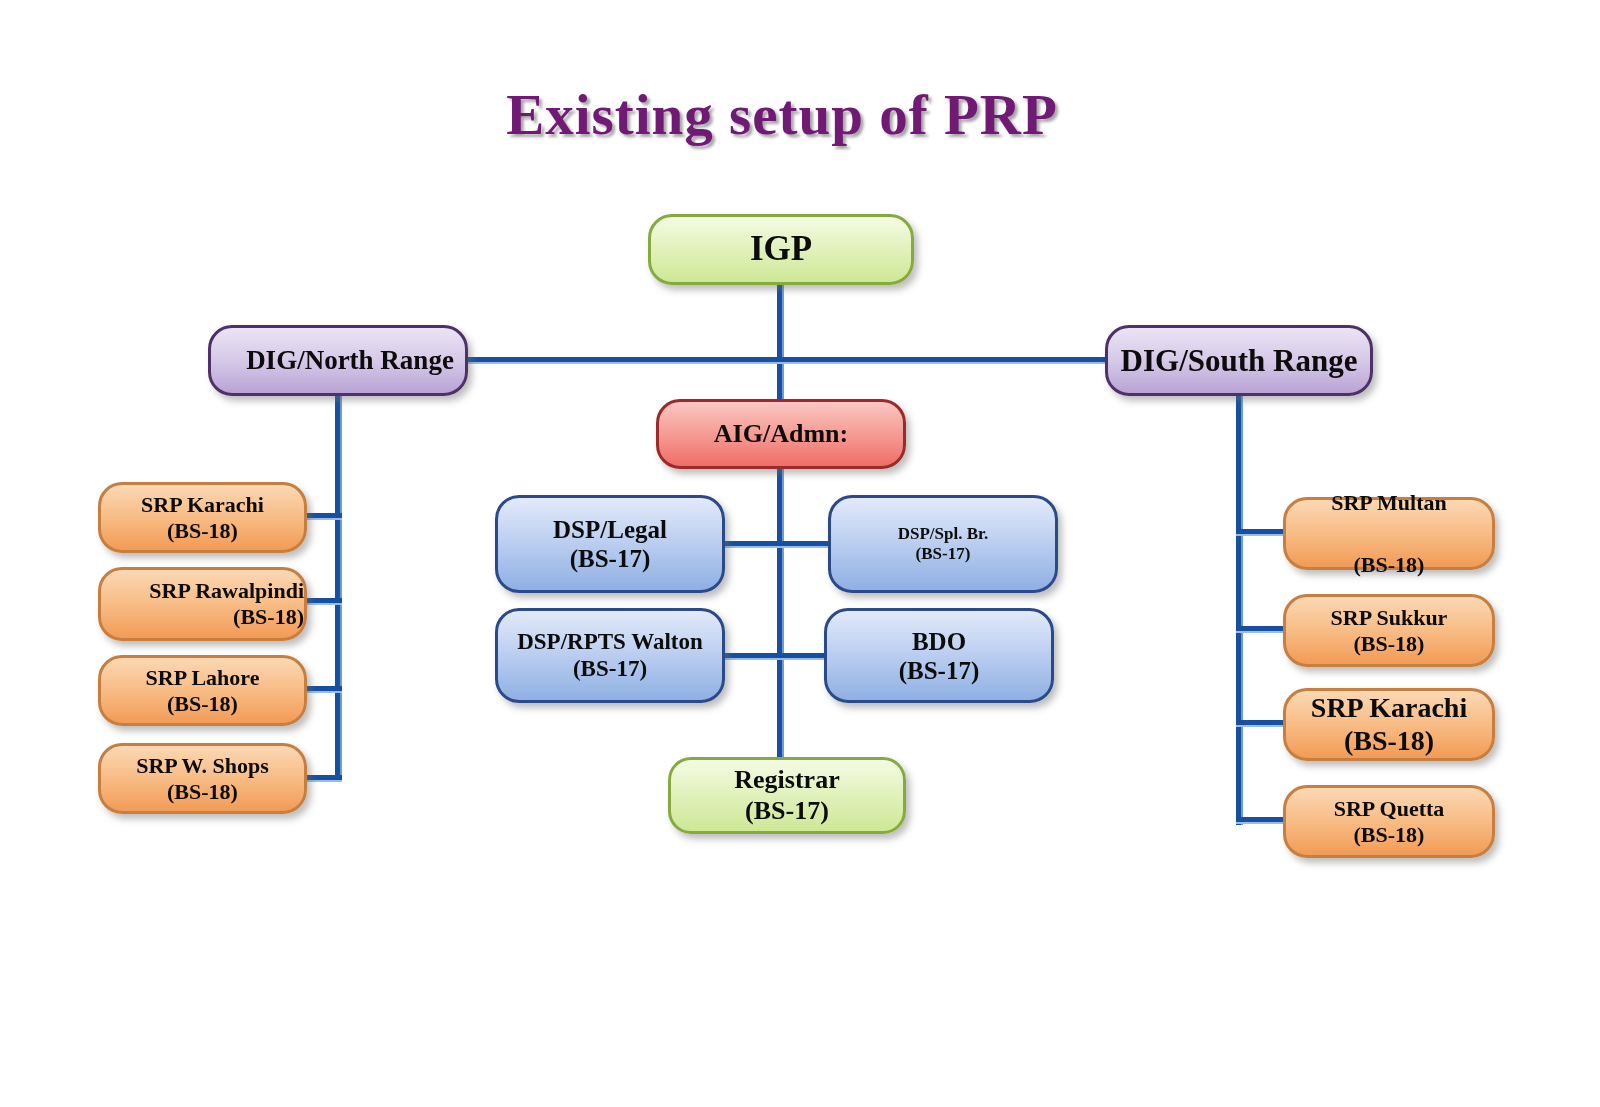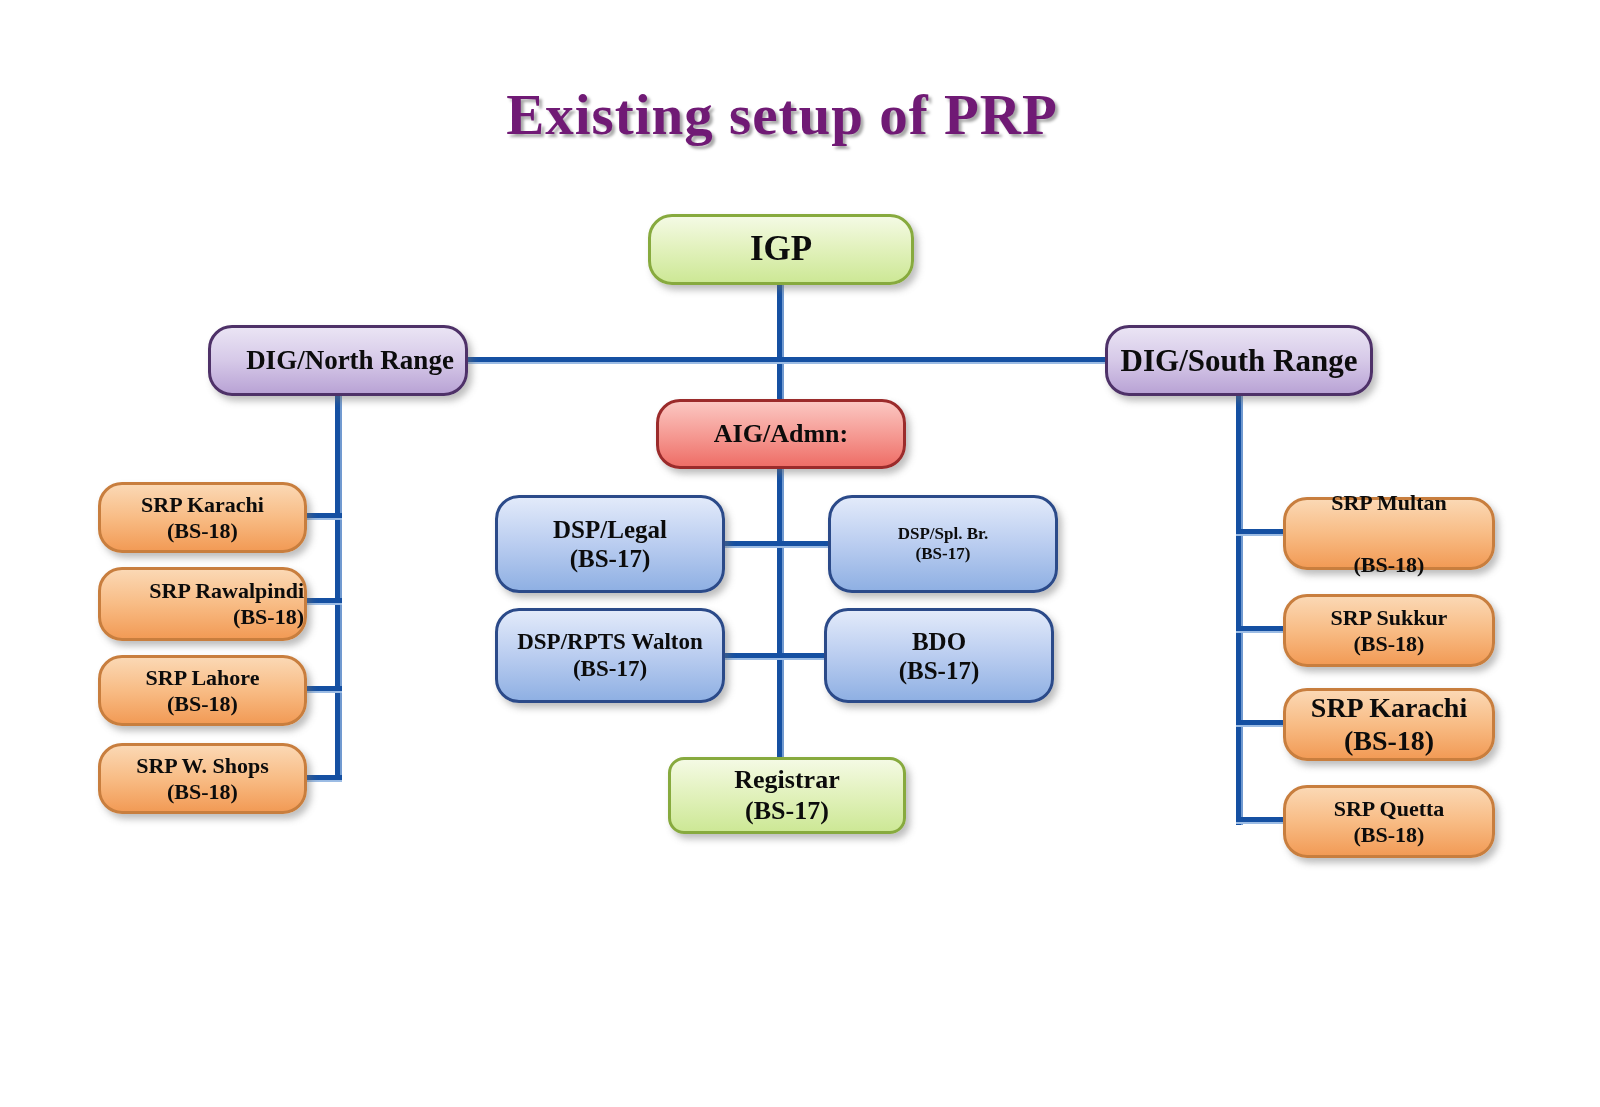--- a/index.html
+++ b/index.html
@@ -111,21 +111,21 @@
   </div>
   <div class="node blue" style="left:495px;top:608px;width:230px;height:95px;font-size:23px;">
     <span>DSP/RPTS Walton</span>
     <span>(BS-17)</span>
   </div>
   <div class="node blue" style="left:824px;top:608px;width:230px;height:95px;font-size:25px;">
     <span>BDO</span>
     <span>(BS-17)</span>
   </div>
 
-  <div class="node green" style="left:668px;top:757px;width:238px;height:77px;font-size:26px;border-radius:16px;">
+  <div class="node green" style="left:668px;top:757px;width:238px;height:77px;font-size:26px;border-radius:23px;">
     <span>Registrar</span>
     <span>(BS-17)</span>
   </div>
 
   <div class="node orange" style="left:98px;top:482px;width:209px;height:71px;font-size:22px;">
     <span>SRP Karachi</span>
     <span>(BS-18)</span>
   </div>
   <div class="node orange" style="left:98px;top:567px;width:209px;height:74px;font-size:22px;align-items:flex-end;">
     <span>SRP Rawalpindi</span>

